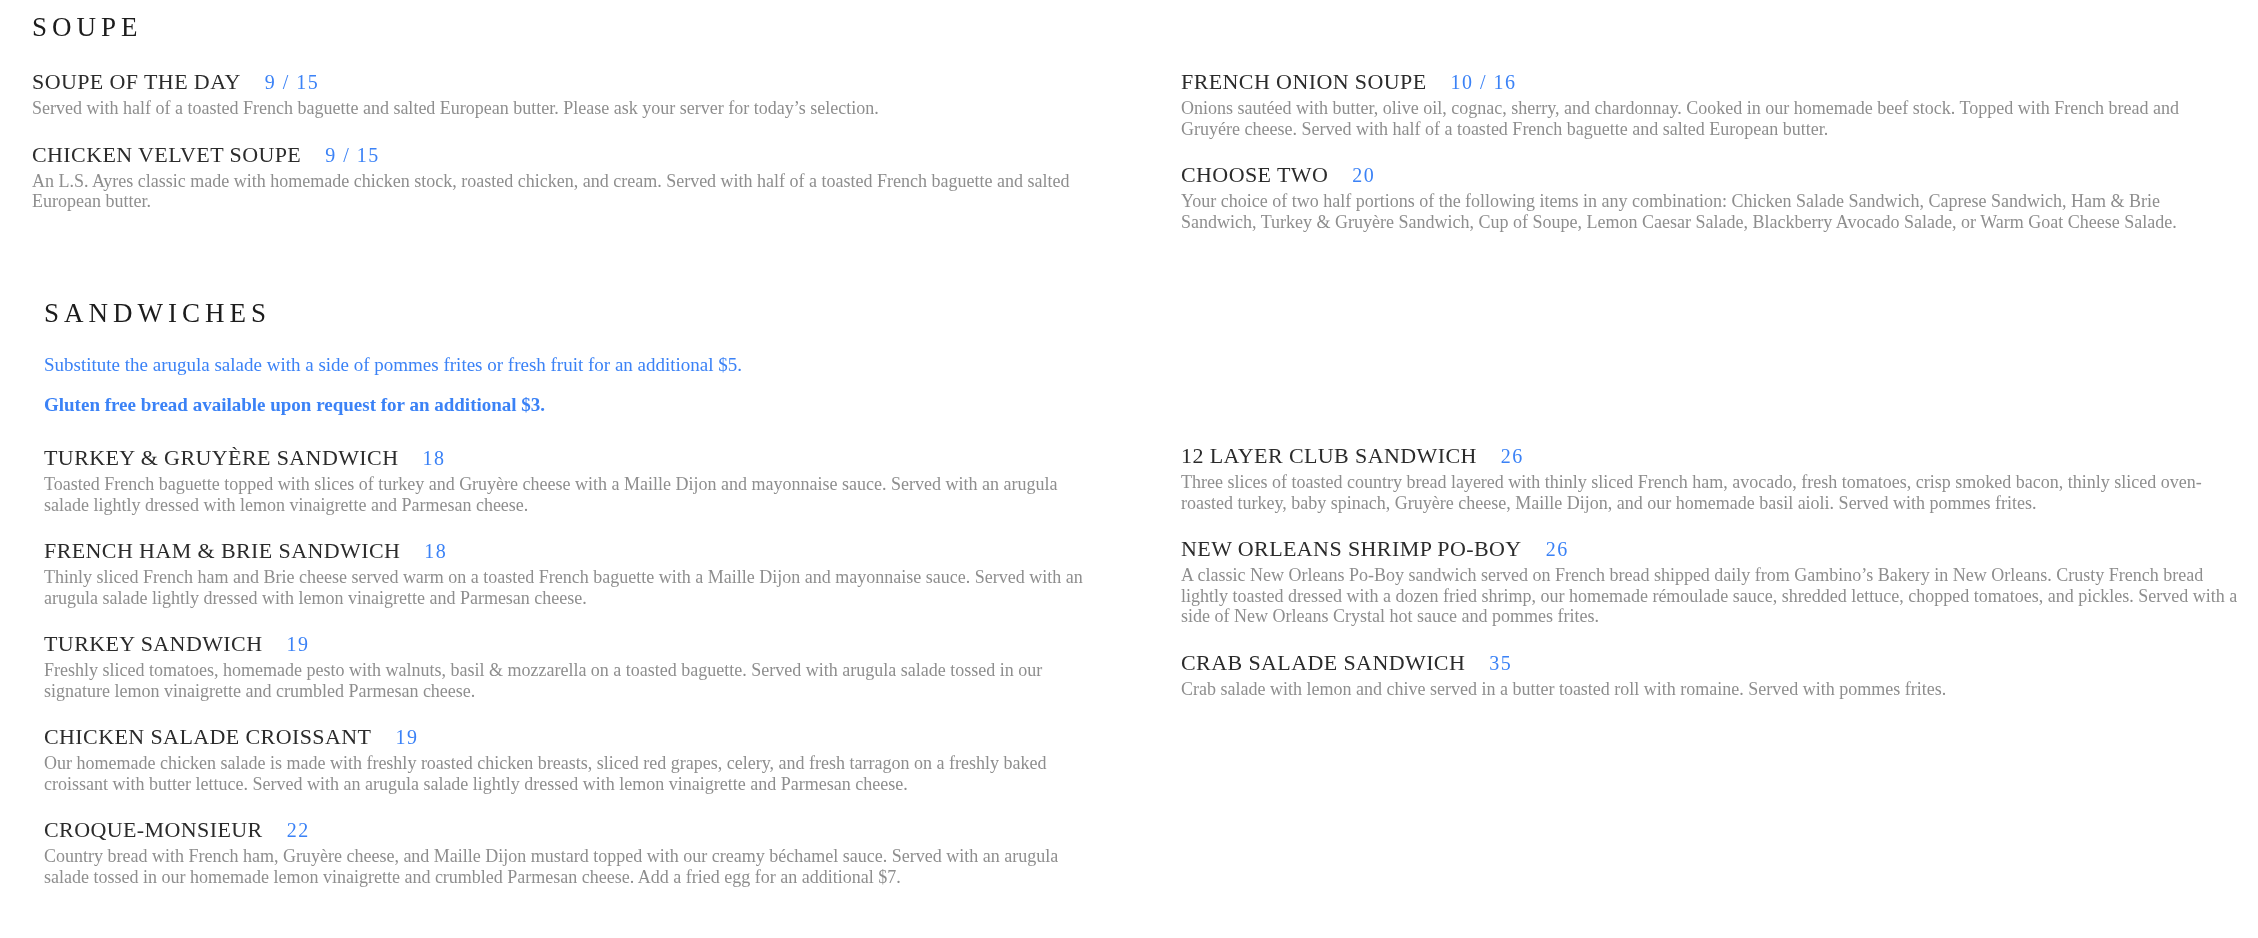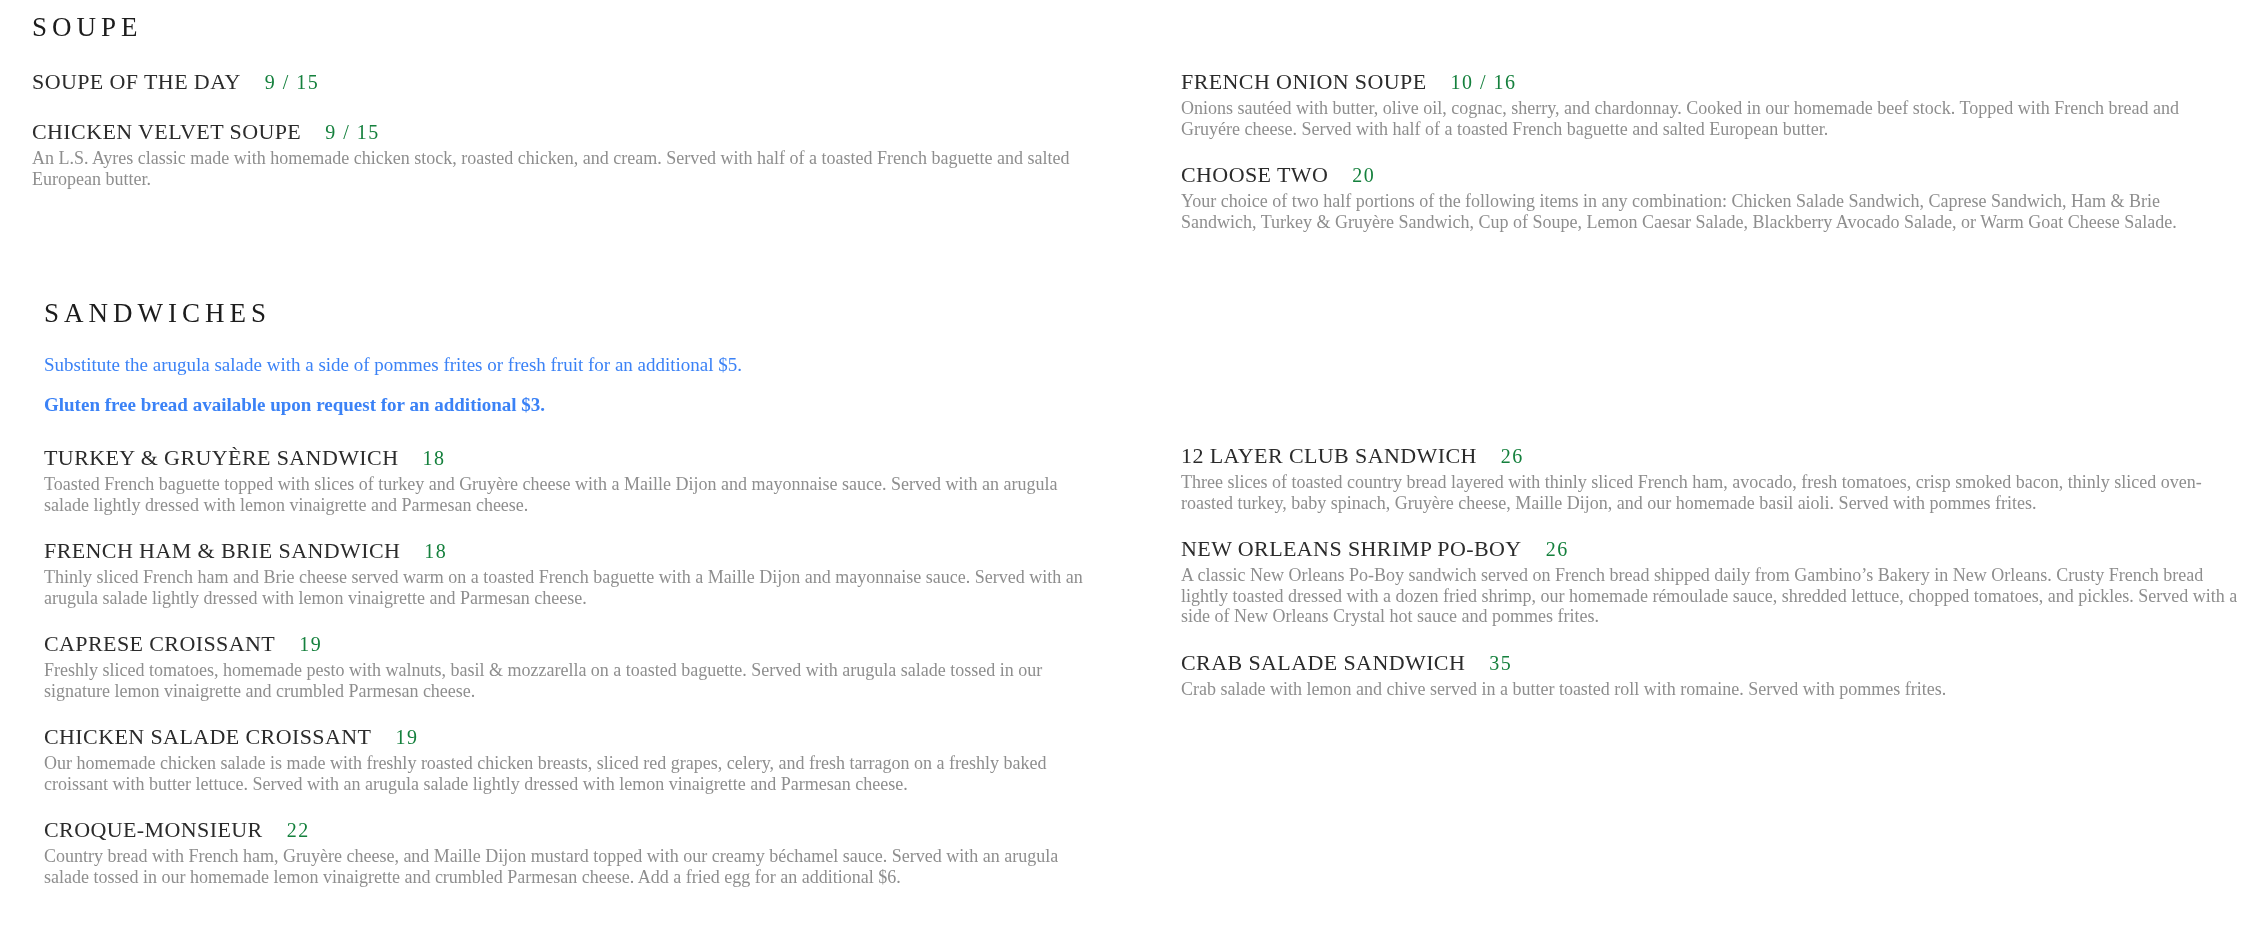--- a/index.html
+++ b/index.html
@@ -41,21 +41,21 @@
   .item-name {
     font-size: 22px;
     font-weight: 400;
     color: #2b2b2b;
     letter-spacing: 0.4px;
     line-height: 28px;
     white-space: nowrap;
   }
   .item-price {
     font-size: 20px;
-    color: #15803d;
+    color: #3b82f6;
     letter-spacing: 1.5px;
     line-height: 28px;
     white-space: nowrap;
     margin-left: 24px;
   }
   .item-desc {
     font-size: 18px;
     color: #8e8e8e;
     line-height: 20.5px;
     margin-top: 2px;
@@ -67,20 +67,21 @@
 <body>
 
 <div class="group col-left" id="group-soupe-left">
   <h2 class="section-heading">SOUPE</h2>
 
   <div class="item">
     <div class="item-head">
       <span class="item-name">SOUPE OF THE DAY</span>
       <span class="item-price">9 / 15</span>
     </div>
+    <p class="item-desc">Served with half of a toasted French baguette and salted European butter. Please ask your server for today’s selection.</p>
   </div>
 
   <div class="item">
     <div class="item-head">
       <span class="item-name">CHICKEN VELVET SOUPE</span>
       <span class="item-price">9 / 15</span>
     </div>
     <p class="item-desc">An L.S. Ayres classic made with homemade chicken stock, roasted chicken, and cream. Served with half of a toasted French baguette and salted European butter.</p>
   </div>
 </div>
@@ -122,40 +123,40 @@
   <div class="item">
     <div class="item-head">
       <span class="item-name">FRENCH HAM &amp; BRIE SANDWICH</span>
       <span class="item-price">18</span>
     </div>
     <p class="item-desc">Thinly sliced French ham and Brie cheese served warm on a toasted French baguette with a Maille Dijon and mayonnaise sauce. Served with an arugula salade lightly dressed with lemon vinaigrette and Parmesan cheese.</p>
   </div>
 
   <div class="item">
     <div class="item-head">
-      <span class="item-name">CAPRESE CROISSANT</span>
+      <span class="item-name">TURKEY SANDWICH</span>
       <span class="item-price">19</span>
     </div>
     <p class="item-desc">Freshly sliced tomatoes, homemade pesto with walnuts, basil &amp; mozzarella on a toasted baguette. Served with arugula salade tossed in our signature lemon vinaigrette and crumbled Parmesan cheese.</p>
   </div>
 
   <div class="item">
     <div class="item-head">
       <span class="item-name">CHICKEN SALADE CROISSANT</span>
       <span class="item-price">19</span>
     </div>
     <p class="item-desc">Our homemade chicken salade is made with freshly roasted chicken breasts, sliced red grapes, celery, and fresh tarragon on a freshly baked croissant with butter lettuce. Served with an arugula salade lightly dressed with lemon vinaigrette and Parmesan cheese.</p>
   </div>
 
   <div class="item">
     <div class="item-head">
       <span class="item-name">CROQUE-MONSIEUR</span>
       <span class="item-price">22</span>
     </div>
-    <p class="item-desc">Country bread with French ham, Gruyère cheese, and Maille Dijon mustard topped with our creamy béchamel sauce. Served with an arugula salade tossed in our homemade lemon vinaigrette and crumbled Parmesan cheese. Add a fried egg for an additional $6.</p>
+    <p class="item-desc">Country bread with French ham, Gruyère cheese, and Maille Dijon mustard topped with our creamy béchamel sauce. Served with an arugula salade tossed in our homemade lemon vinaigrette and crumbled Parmesan cheese. Add a fried egg for an additional $7.</p>
   </div>
 </div>
 
 <div class="group col-right" id="group-sandwiches-right">
   <div class="item">
     <div class="item-head">
       <span class="item-name">12 LAYER CLUB SANDWICH</span>
       <span class="item-price">26</span>
     </div>
     <p class="item-desc">Three slices of toasted country bread layered with thinly sliced French ham, avocado, fresh tomatoes, crisp smoked bacon, thinly sliced oven-roasted turkey, baby spinach, Gruyère cheese, Maille Dijon, and our homemade basil aioli. Served with pommes frites.</p>

